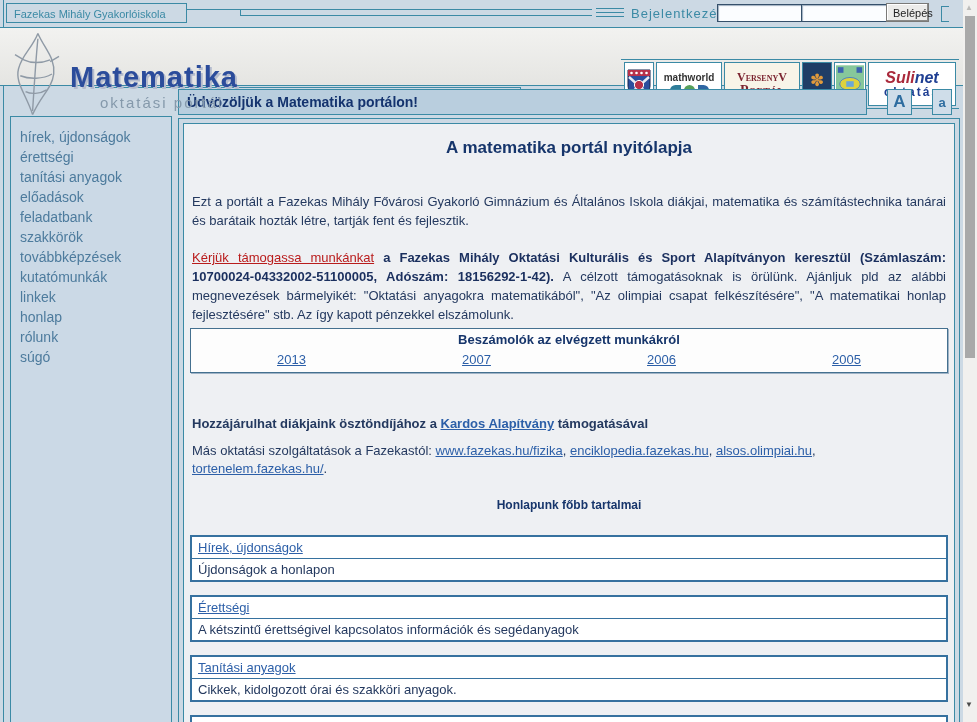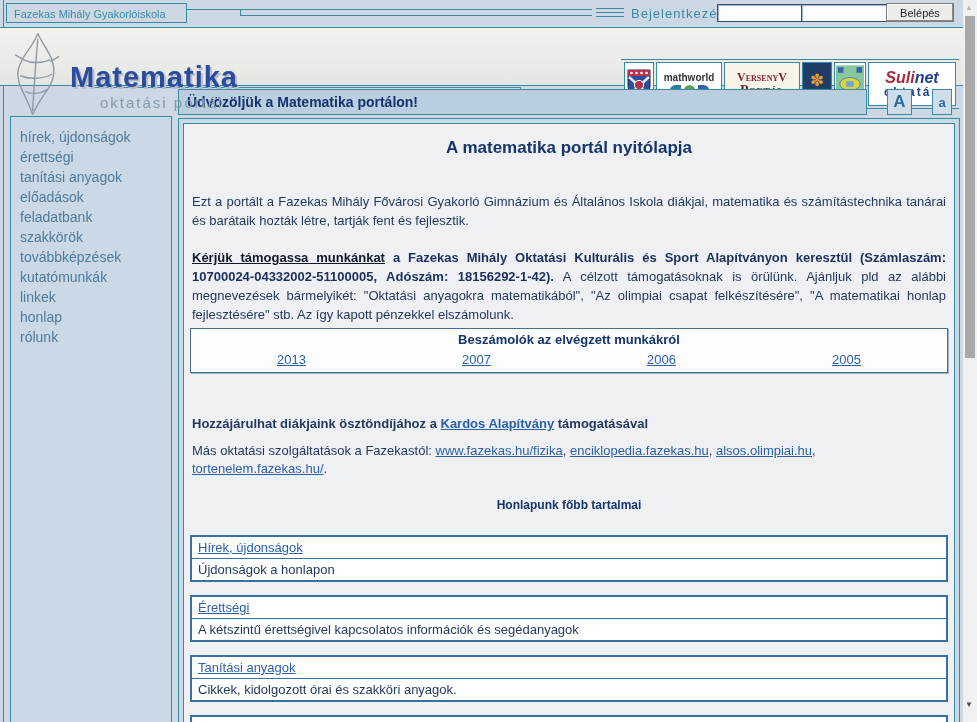--- a/index.html
+++ b/index.html
@@ -16,21 +16,21 @@
     border:1px solid #3b8aa5;color:#3b8aa5;font-size:11px;
     padding:4px 0 0 7px;box-sizing:border-box;background:#ccd9e4;
   }
   .login-label{position:absolute;left:631px;top:6px;font-size:13px;color:#3b8aa5;letter-spacing:1px;}
   .login-input{
     position:absolute;top:4px;width:78px;height:16px;border:1px solid #35506b;
     background:#fbfdff;box-shadow:inset 1px 1px 1px #9fb0c0;padding:0 3px;font-size:12px;
   }
   .li1{left:717px;} .li2{left:801px;}
   .login-btn{
-    position:absolute;left:886px;top:3px;width:68px;height:19px;
+    position:absolute;left:886px;top:3px;width:43px;height:19px;
     background:#ececea;border:1px solid #7a7a78;
     box-shadow:inset -1px -1px 0 #8a8a88,inset 1px 1px 0 #ffffff;
     font-size:11px;color:#222;text-align:center;font-family:"Liberation Sans",sans-serif;
   }
 
   
   .header{
     position:absolute;left:0;top:27px;width:977px;height:59px;
     background:linear-gradient(#f2f2f0,#e5e5e2);
     border-top:1px solid #3b8aa5;border-bottom:1px solid #3b8aa5;box-sizing:border-box;
@@ -98,21 +98,21 @@
   .content-inner{
     border:1px solid #3b8aa5;background:#eef0f3;height:100%;
     padding:0 6px;box-sizing:border-box;color:#24395f;font-size:13px;
   }
   a.clink{color:#2c5fa8;text-decoration:underline;cursor:pointer;}
   .page-title{margin:14px 0 0;text-align:center;font-size:17px;font-weight:bold;color:#16356b;}
   .para{margin:0 2px;text-align:justify;line-height:19px;}
   .p1{margin-top:34px;}
   .p2{margin-top:18px;}
   .b-navy{font-weight:bold;color:#1a2f5e;}
-  a.blink{font-weight:bold;color:#0f172a;text-decoration:underline;cursor:pointer;margin-top:8px;}
+  a.blink{font-weight:normal;color:#b91c1c;text-decoration:underline;cursor:pointer;margin-top:8px;}
 
   .reports-table{
     margin:4px auto 0;border:1px solid #44708f;background:#fdfdfd;
     box-shadow:1px 1px 0 #9fb3c6;text-align:center;
   }
   .reports-title{font-weight:bold;color:#16356b;padding:3px 14px;font-size:13px;}
   .reports-years{display:flex;justify-content:space-around;padding:2px 8px 5px;}
   .reports-years a{margin:0 12px;}
 
   .line-p{margin:42px 2px 0;line-height:18px;font-weight:bold;}
@@ -235,20 +235,21 @@
     <a class="side-item">érettségi</a>
     <a class="side-item">tanítási anyagok</a>
     <a class="side-item">előadások</a>
     <a class="side-item">feladatbank</a>
     <a class="side-item">szakkörök</a>
     <a class="side-item">továbbképzések</a>
     <a class="side-item">kutatómunkák</a>
     <a class="side-item">linkek</a>
     <a class="side-item">honlap</a>
     <a class="side-item">rólunk</a>
+    <a class="side-item">súgó</a>
   </nav>
 </div>
 
 <div class="content-outer">
   <div class="content-inner">
 
     <h1 class="page-title">A matematika portál nyitólapja</h1>
 
     <p class="para p1">Ezt a portált a Fazekas Mihály Fővárosi Gyakorló Gimnázium és Általános Iskola diákjai, matematika és számítástechnika tanárai és barátaik hozták létre, tartják fent és fejlesztik.</p>
 

